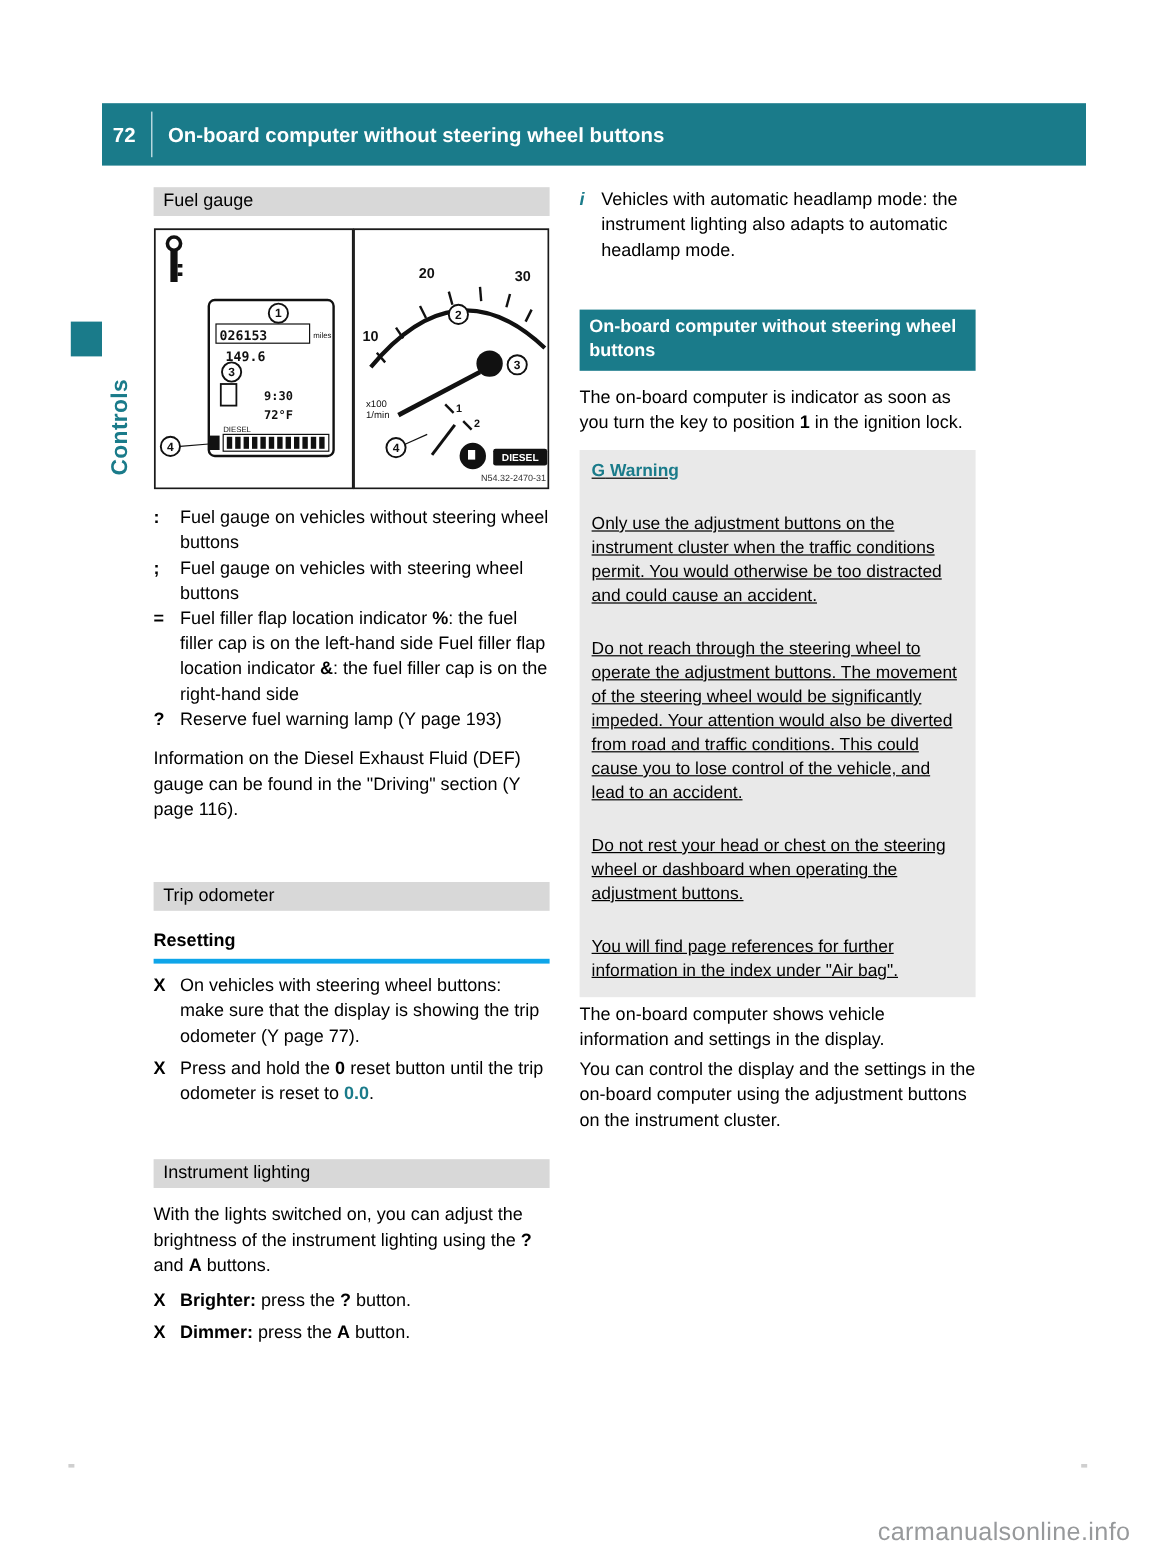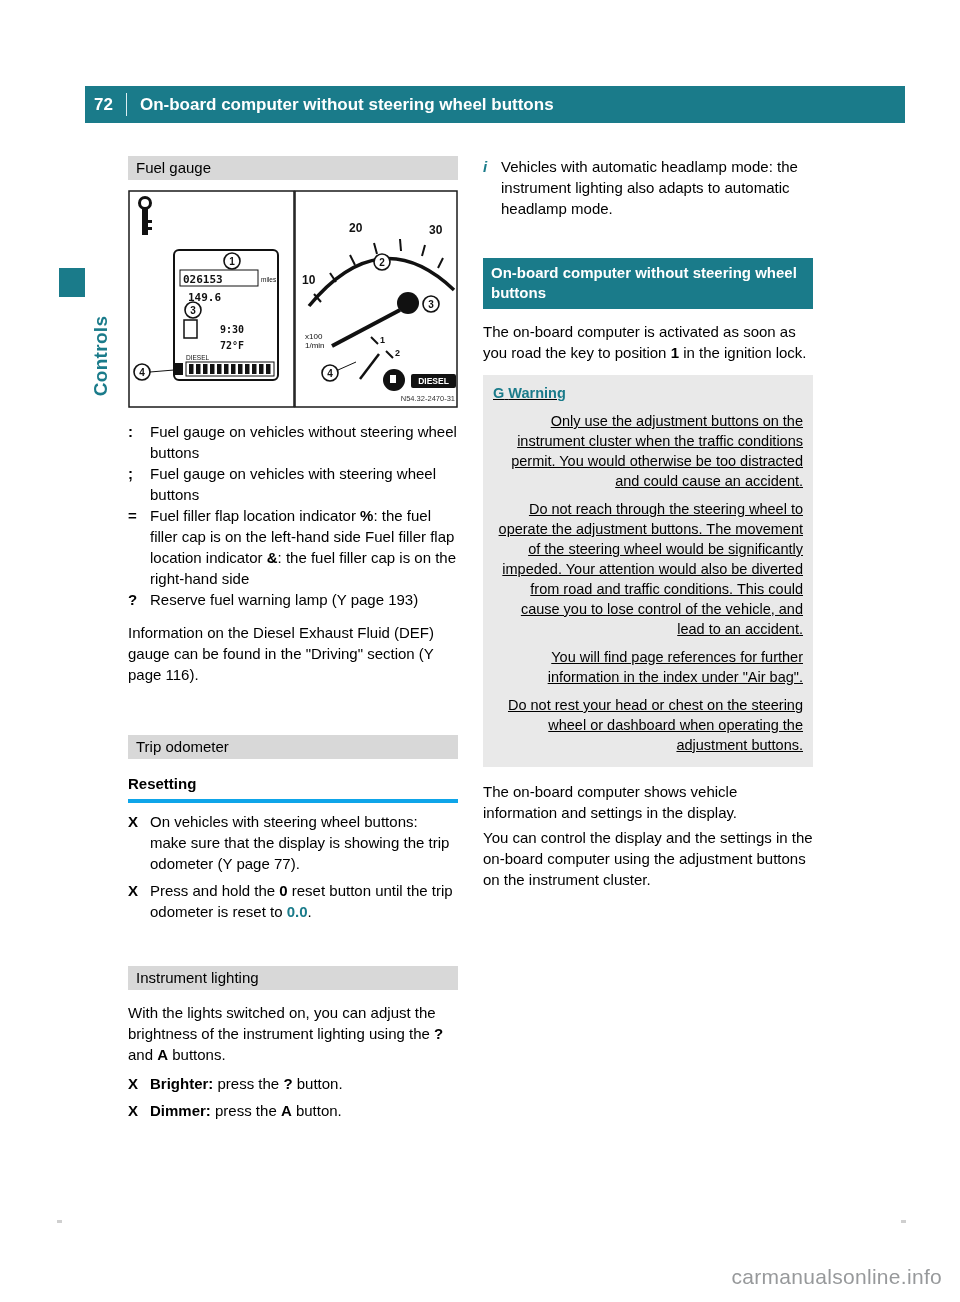--- a/index.html
+++ b/index.html
@@ -3,21 +3,21 @@
 <meta charset="utf-8">
 <style>
   * { margin:0; padding:0; box-sizing:border-box; }
   html,body { background:#fff; }
   .page {
     position:relative; width:960px; height:1302px; background:#ffffff;
     font-family:"Liberation Sans","DejaVu Sans",sans-serif;
     font-size:15px; line-height:21px; color:#000; overflow:hidden;
   }
   
-  .header-bar { position:absolute; left:85px; top:86px; width:820px; height:37px;
+  .header-bar { position:absolute; left:85px; top:86px; width:820px; height:52px;
     background:#1a7b8a; color:#fff; display:flex; align-items:center; }
   .header-num { font-size:17px; font-weight:bold; padding:0 13px 0 9px; }
   .header-sep { width:1px; align-self:stretch; margin:7px 0; background:#dceef2; }
   .header-title { font-size:17px; font-weight:bold; padding-left:13px; }
   
   .chapter-tab { position:absolute; left:59px; top:268px; width:26px; height:29px; background:#1a7b8a; }
   .chapter-label { position:absolute; left:100px; top:356px;
     transform:translate(-50%,-50%) rotate(-90deg); transform-origin:center;
     color:#1a7b8a; font-size:19px; font-weight:bold; white-space:nowrap; letter-spacing:.3px; }
   
@@ -52,21 +52,21 @@
   .bullet { position:relative; padding-left:22px; margin-top:8px; }
   .bullet.tight { margin-top:6px; }
   .info-note { position:relative; padding-left:18px; }
   .info-note .hang-sym { color:#1a7b8a; font-style:italic; }
   .teal-box { margin-top:39px; background:#1a7b8a; color:#fff; font-weight:bold;
     padding:5px 8px 6px 8px; line-height:20px; }
   .sec-head-right { margin-top:9px; }
   .warn-box { margin-top:12px; background:#e9e9e9; padding:8px 10px 12px 10px;
     font-size:14.5px; line-height:20px;text-decoration:underline; }
   .warn-head { font-weight:bold; color:#1a7b8a; }
-  .warn-box p { margin-top:8px;text-align:right; }
+  .warn-box p { margin-top:24px; }
   .watermark { position:absolute; right:18px; top:1266px; font-size:21px;
     color:#97999b; letter-spacing:.3px; }
   .page-mark { position:absolute; width:5px; height:3px; background:#cfcfcf; }
   .page-mark.left { left:57px; top:1220px; }
   .page-mark.right { left:901px; top:1220px; }
 </style>
 </head>
 <body>
 
 <div class="page">
@@ -236,34 +236,34 @@
   <div class="col col-right">
 
     <div class="info-note">
       <span class="hang-sym">i</span>
       <span>Vehicles with automatic headlamp mode: the instrument lighting also adapts to automatic headlamp mode.</span>
     </div>
 
     <div class="teal-box">On-board computer without steering wheel buttons</div>
 
 
-    <p class="para"><span>The on-board computer is activated as soon as you road the key to position </span><span class="bold">1</span><span> in the ignition lock.</span></p>
+    <p class="para"><span>The on-board computer is indicator as soon as you turn the key to position </span><span class="bold">1</span><span> in the ignition lock.</span></p>
 
     <div class="warn-box">
       <div class="warn-head">
         <span>G</span>
         <span>Warning</span>
       </div>
       <p>Only use the adjustment buttons on the instrument cluster when the traffic conditions permit. You would otherwise be too distracted and could cause an accident.</p>
       <p>Do not reach through the steering wheel to operate the adjustment buttons. The movement of the steering wheel would be significantly impeded. Your attention would also be diverted from road and traffic conditions. This could cause you to lose control of the vehicle, and lead to an accident.</p>
+      <p>Do not rest your head or chest on the steering wheel or dashboard when operating the adjustment buttons.</p>
       <p>You will find page references for further information in the index under "Air bag".</p>
-      <p>Do not rest your head or chest on the steering wheel or dashboard when operating the adjustment buttons.</p>
-    </div>
-
-    <p class="para" style="margin-top:14px">The on-board computer shows vehicle information and settings in the display.</p>
+    </div>
+
+    <p class="para" style="margin-top:4px">The on-board computer shows vehicle information and settings in the display.</p>
     <p style="margin-top:4px">You can control the display and the settings in the on-board computer using the adjustment buttons on the instrument cluster.</p>
   </div>
 
   <div class="page-mark left"></div>
   <div class="page-mark right"></div>
   <div class="watermark">carmanualsonline.info</div>
 
 </div>
 
 </body></html>

